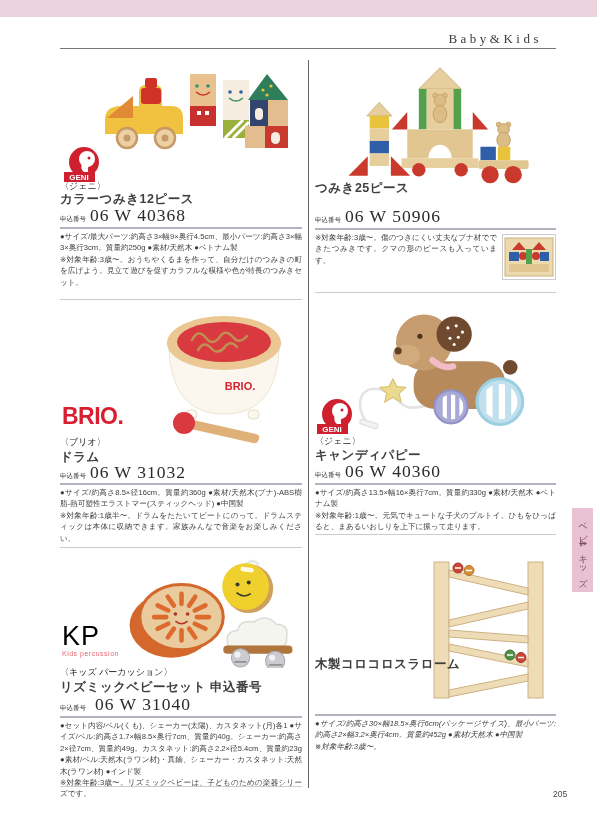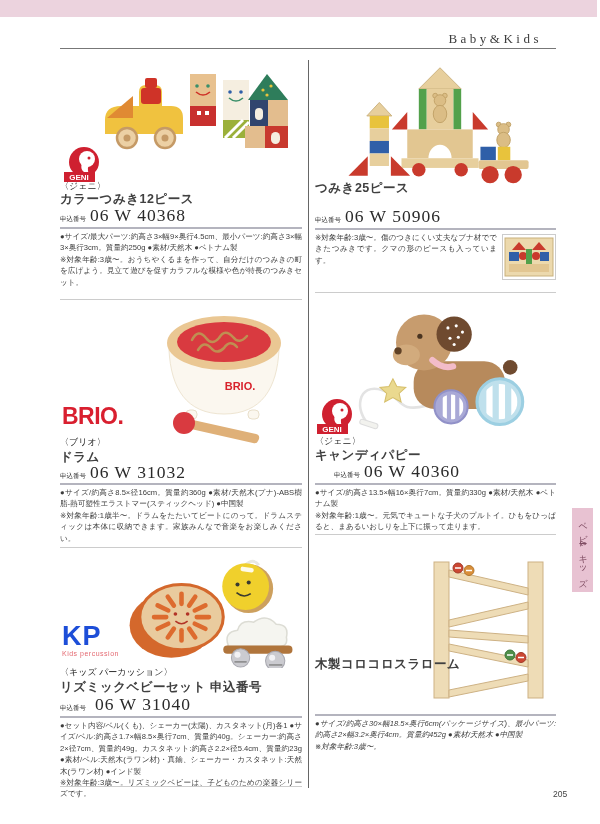--- a/index.html
+++ b/index.html
@@ -20,21 +20,21 @@
   .order{display:flex;align-items:baseline;gap:4px;}
   .order-label{font-size:6.5px;color:#333;}
   .order-num{font-family:"Liberation Serif","DejaVu Serif",serif;font-size:17.5px;color:#2a2a2a;letter-spacing:1px;}
   .order-rule{height:2px;background:#b4b4be;}
   .desc{font-size:7.6px;line-height:1.5;color:#3c3c3c;text-align:justify;}
   .desc p{margin:0;}
   .sep{height:1px;background:#cccccc;}
   .thumb{float:right;width:52px;height:44px;border:1px solid #ccc;background:#fff;
          margin:2px 0 2px 5px;display:flex;align-items:center;justify-content:center;}
   .brio-logo{font-size:23px;font-weight:bold;color:#d91f2f;letter-spacing:-0.5px;}
-  .kp-logo{font-size:27px;font-weight:bold;color:#1d4ed8;letter-spacing:1px;line-height:0.9;}
+  .kp-logo{font-size:27px;font-weight:normal;color:#000000;letter-spacing:1px;line-height:0.9;}
   .kp-sub{font-size:7px;color:#e46a72;letter-spacing:0.5px;margin-top:2px;}
   svg{display:block;}
 </style>
 </head>
 <body>
 
 <div class="page">
 
   <div class="band"></div>
   <div class="hdr">Baby&amp;Kids</div>
@@ -242,21 +242,21 @@
       <circle cx="22" cy="16" r="15" fill="#cf2030"></circle>
       <circle cx="25" cy="13" r="8" fill="#fff"></circle>
       <path d="M20 17 q-3 9 7 11 q-3 -7 2 -11 z" fill="#fff"></path>
       <circle cx="27" cy="12" r="1.5" fill="#cf2030"></circle>
       <rect x="2" y="26" width="31" height="10" fill="#cf2030"></rect>
       <text x="17" y="34" font-size="8" font-weight="bold" fill="#ffffff" text-anchor="middle">GENI</text>
     </svg>
   </div>
   <div class="abs reading" style="left:315px;top:435px;">〈ジェニ〉</div>
   <div class="abs ptitle" style="left:315px;top:447px;">キャンディパピー</div>
-  <div class="abs order" style="left:334px;top:461px;">
+  <div class="abs order" style="left:315px;top:461px;">
     <span class="order-label">申込番号</span>
     <span class="order-num">06 W 40360</span>
   </div>
   <div class="abs order-rule" style="left:315px;top:483px;width:241px;"></div>
   <div class="abs desc" style="left:315px;top:487px;width:241px;">
     <p>●サイズ/約高さ13.5×幅16×奥行7cm。質量約330g ●素材/天然木 ●ベトナム製</p>
     <p>※対象年齢:1歳〜。元気でキュートな子犬のプルトイ。ひもをひっぱると、まあるいおしりを上下に振って走ります。</p>
   </div>
   <div class="abs sep" style="left:315px;top:534px;width:241px;"></div>
 

